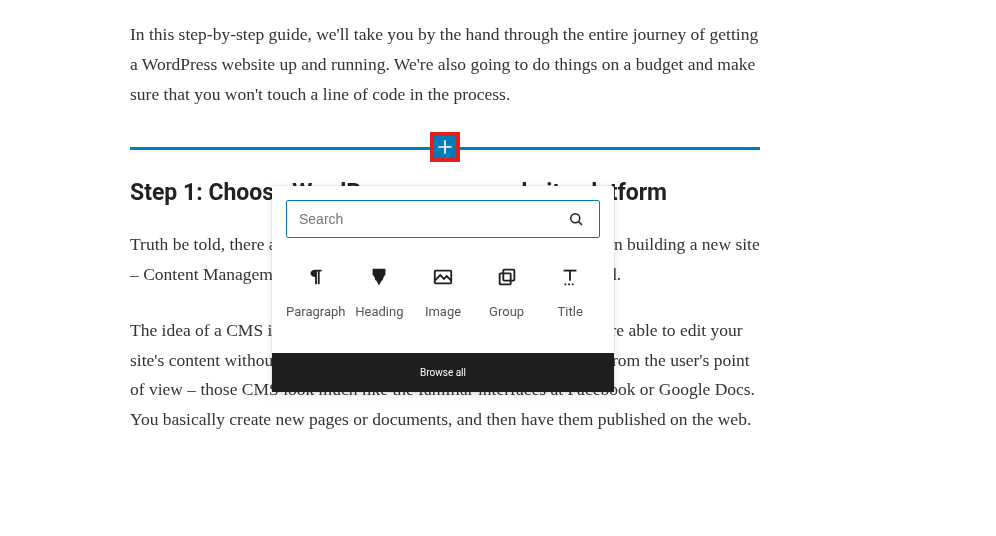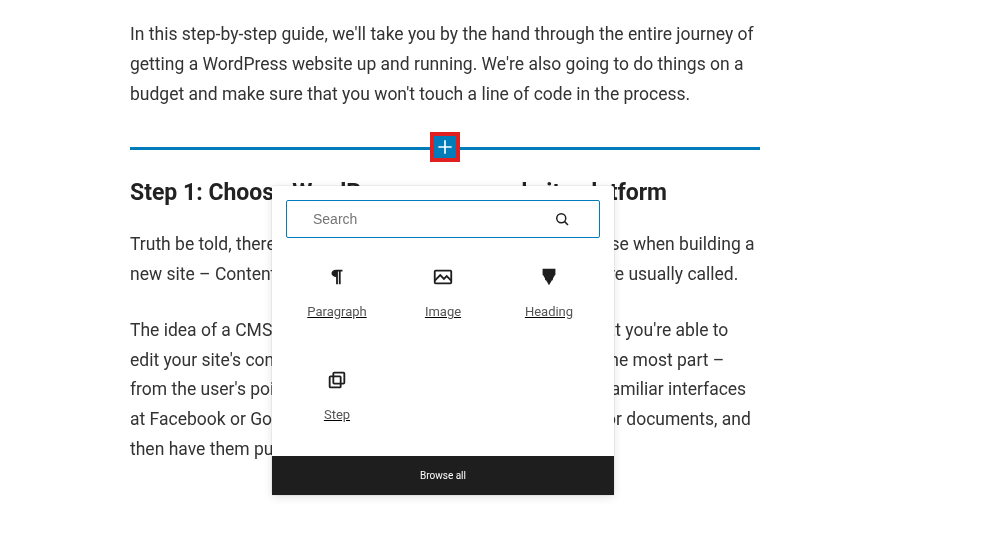--- a/index.html
+++ b/index.html
@@ -15,20 +15,21 @@
   .content {
     width: 630px;
     margin-left: 130px;
     color: #222;
   }
   .content p {
     font-size: 17.5px;
     line-height: 1.7;
     color: #333;
     margin-bottom: 26px;
+    font-family: Liberation Serif, serif;
   }
   .content h2 {
     font-size: 23px;
     font-weight: 700;
     color: #222;
     margin-bottom: 24px;
     margin-top: 20px;
   }
   .divider-wrap {
     position: relative;
@@ -68,44 +69,43 @@
     z-index: 10;
   }
   .search-outer {
     padding: 14px 14px 10px 14px;
   }
   .search-field {
     border: 1.5px solid #007cba;
     border-radius: 2px;
     display: flex;
     align-items: center;
-    padding: 7px 26px;
+    padding: 7px 12px;
   }
   .search-field input {
     flex: 1;
     border: none;
     outline: none;
     font-size: 14px;
     color: #555;
     background: transparent;
   }
   .search-field input::placeholder { color: #757575; font-weight:400;}
   .search-icon-btn {
     width: 22px; height: 22px;
     display: flex; align-items: center; justify-content: center;
     cursor: pointer;
   }
   .search-icon-btn svg { width: 18px; height: 18px; stroke: #1e1e1e; stroke-width:2; fill:none;}
 
   .blocks-grid {
     display: grid;
-    grid-template-columns: 1fr 1fr 1fr;
+    grid-template-columns: 1fr 1fr 1fr 1fr 1fr;
     padding: 6px 12px 26px 12px;
     row-gap: 30px;
-    text-decoration: underline;
   }
   .block-item {
     display: flex;
     flex-direction: column;
     align-items: center;
     justify-content: flex-start;
     cursor: pointer;
     padding: 8px 0;
   }
   .block-item .bicon {
@@ -167,41 +167,51 @@
     <div class="block-item">
       <div class="bicon">
           <svg viewBox="0 0 24 24" fill="#1e1e1e">
             <path d="M13 4h5v2h-2v14h-2V6h-1v14h-2V12c-2.8 0-5-1.8-5-4s2.2-4 5-4z"></path>
           </svg>
         </div>
       <div class="blabel">Paragraph</div>
     </div>
     <div class="block-item">
       <div class="bicon">
+          <svg viewBox="0 0 24 24" fill="#1e1e1e">
+            <path d="M6 3l6 8 6-8v18l-6-8-6 8z" transform="scale(0.7) translate(5,2)"></path>
+            <path d="M5 3h14v6l-7 12L5 9z" fill="#1e1e1e"></path>
+          </svg>
+        </div>
+      <div class="blabel">Heading</div>
+    </div>
+    <div class="block-item">
+      <div class="bicon">
           <svg viewBox="0 0 24 24" fill="none" stroke="#1e1e1e" stroke-width="2">
             <rect x="3" y="5" width="18" height="14" rx="1"></rect>
             <polyline points="3,16 9,10 13,14 16,11 21,16"></polyline>
           </svg>
         </div>
       <div class="blabel">Image</div>
     </div>
     <div class="block-item">
       <div class="bicon">
-          <svg viewBox="0 0 24 24" fill="#1e1e1e">
-            <path d="M6 3l6 8 6-8v18l-6-8-6 8z" transform="scale(0.7) translate(5,2)"></path>
-            <path d="M5 3h14v6l-7 12L5 9z" fill="#1e1e1e"></path>
-          </svg>
-        </div>
-      <div class="blabel">Heading</div>
-    </div>
-    <div class="block-item">
-      <div class="bicon">
           <svg viewBox="0 0 24 24" fill="none" stroke="#1e1e1e" stroke-width="2">
             <rect x="4" y="8" width="12" height="12" rx="1"></rect>
             <rect x="8" y="4" width="12" height="12" rx="1"></rect>
           </svg>
         </div>
-      <div class="blabel">Step</div>
+      <div class="blabel">Group</div>
+    </div>
+    <div class="block-item">
+      <div class="bicon">
+          <svg viewBox="0 0 24 24" fill="none" stroke="#1e1e1e" stroke-width="2">
+            <line x1="5" y1="5" x2="19" y2="5"></line>
+            <line x1="12" y1="5" x2="12" y2="16"></line>
+            <line x1="6" y1="20" x2="18" y2="20" stroke-dasharray="2,2"></line>
+          </svg>
+        </div>
+      <div class="blabel">Title</div>
     </div>
   </div>
 
   <div class="browse-all">Browse all</div>
 </div>
 
 </body></html>

